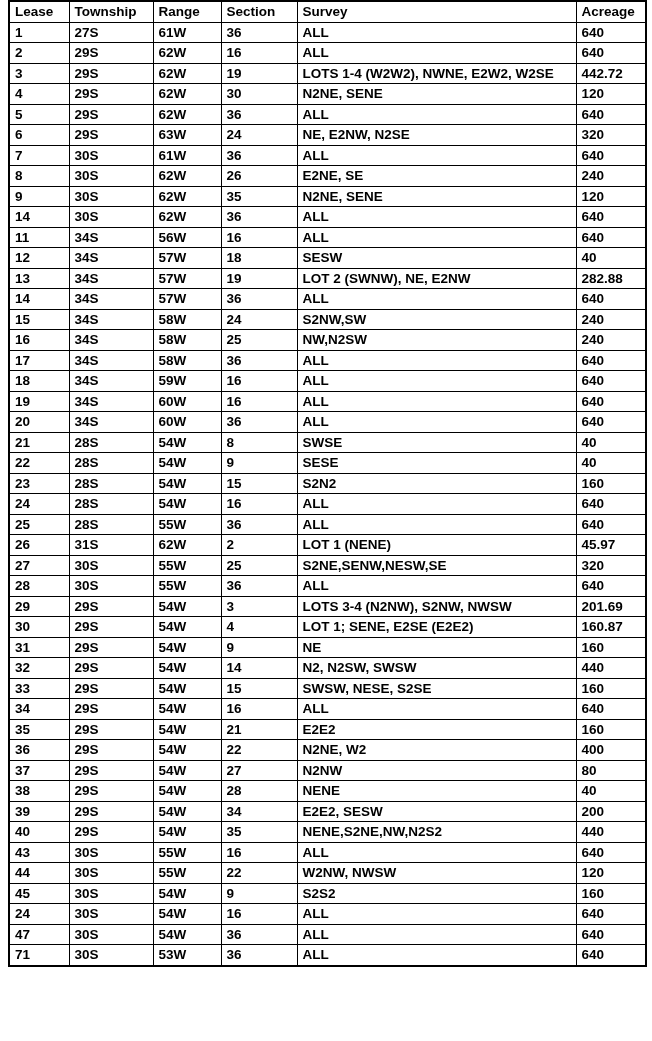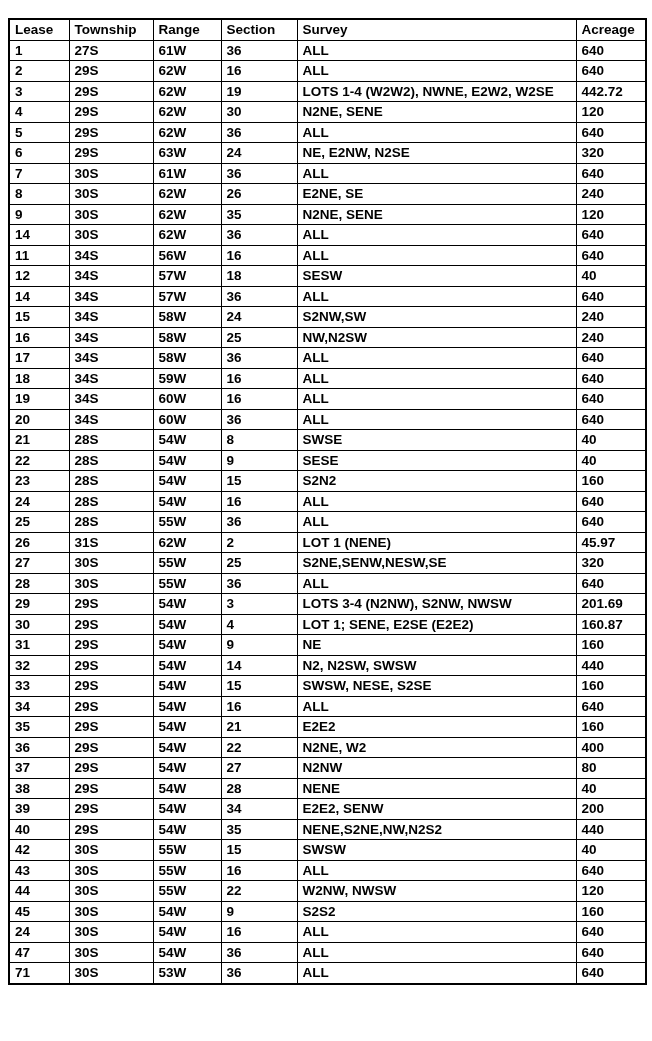--- a/index.html
+++ b/index.html
@@ -6,21 +6,21 @@
     margin: 0;
     padding: 0;
     background: #ffffff;
     width: 652px;
   }
   body {
     font-family: "Liberation Sans", "DejaVu Sans", sans-serif;
     color: #000000;
   }
   .table-wrap {
-    padding: 18px 7px 5px 8px;
+    padding: 0 7px 5px 8px;
   }
   table.lease-table {
     border-collapse: collapse;
     table-layout: fixed;
     width: 637px;
     border: 2px solid #000000;
   }
   table.lease-table th,
   table.lease-table td {
     border: 1.5px solid #000000;
@@ -155,20 +155,28 @@
         </tr>
         <tr>
           <td>12</td>
           <td>34S</td>
           <td>57W</td>
           <td>18</td>
           <td>SESW</td>
           <td>40</td>
         </tr>
         <tr>
+          <td>13</td>
+          <td>34S</td>
+          <td>57W</td>
+          <td>19</td>
+          <td>LOT 2 (SWNW), NE, E2NW</td>
+          <td>282.88</td>
+        </tr>
+        <tr>
           <td>14</td>
           <td>34S</td>
           <td>57W</td>
           <td>36</td>
           <td>ALL</td>
           <td>640</td>
         </tr>
         <tr>
           <td>15</td>
           <td>34S</td>
@@ -359,38 +367,30 @@
           <td>54W</td>
           <td>28</td>
           <td>NENE</td>
           <td>40</td>
         </tr>
         <tr>
           <td>39</td>
           <td>29S</td>
           <td>54W</td>
           <td>34</td>
-          <td>E2E2, SENW</td>
+          <td>E2E2, SESW</td>
           <td>200</td>
         </tr>
         <tr>
           <td>40</td>
           <td>29S</td>
           <td>54W</td>
           <td>35</td>
           <td>NENE,S2NE,NW,N2S2</td>
           <td>440</td>
-        </tr>
-        <tr>
-          <td>42</td>
-          <td>30S</td>
-          <td>55W</td>
-          <td>15</td>
-          <td>SWSW</td>
-          <td>40</td>
         </tr>
         <tr>
           <td>43</td>
           <td>30S</td>
           <td>55W</td>
           <td>16</td>
           <td>ALL</td>
           <td>640</td>
         </tr>
         <tr>

